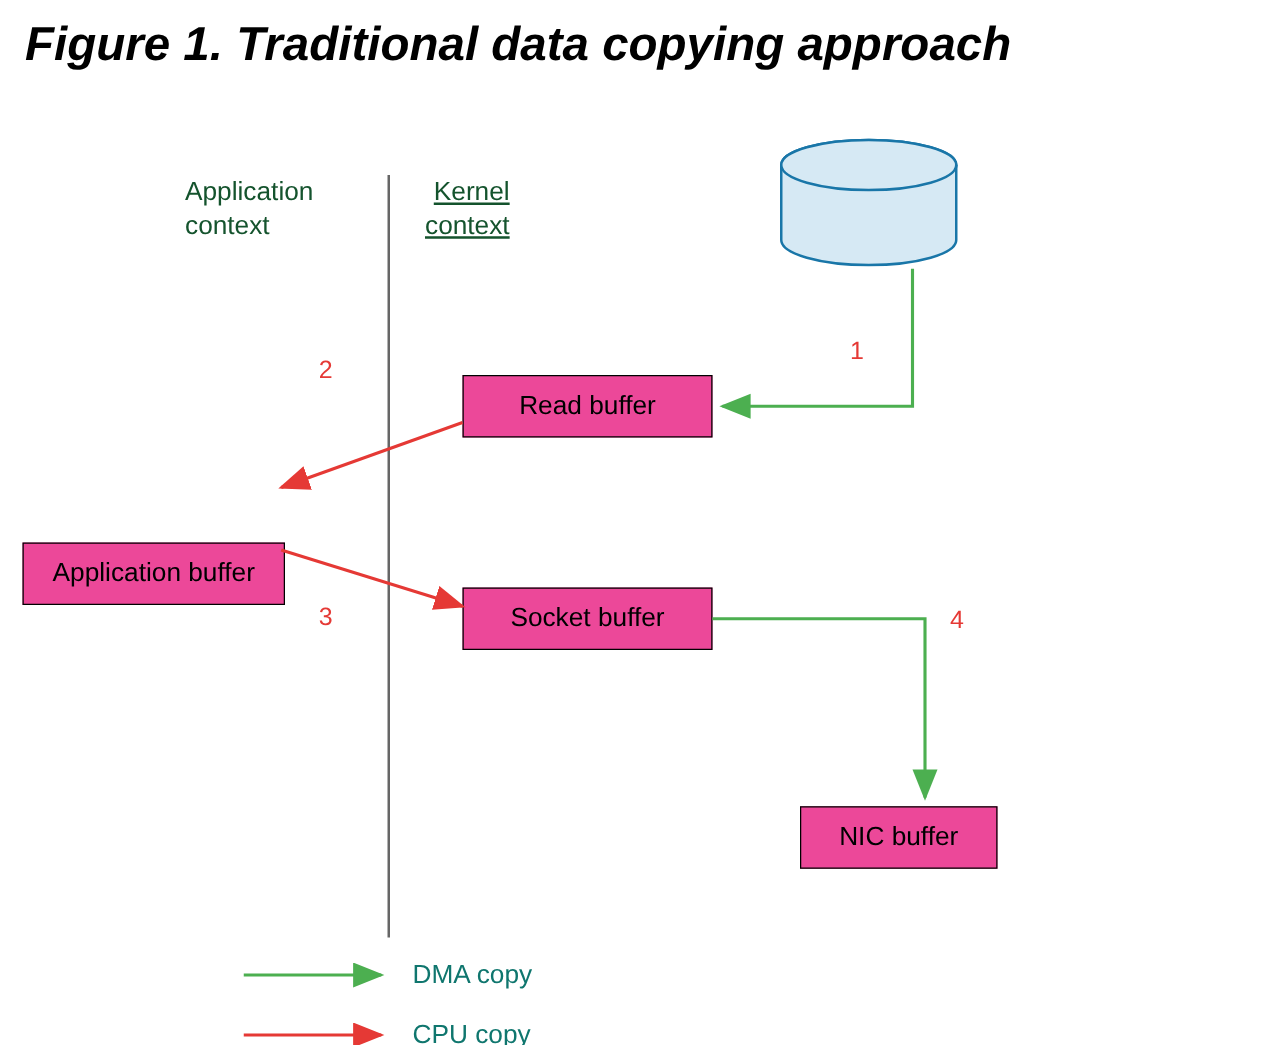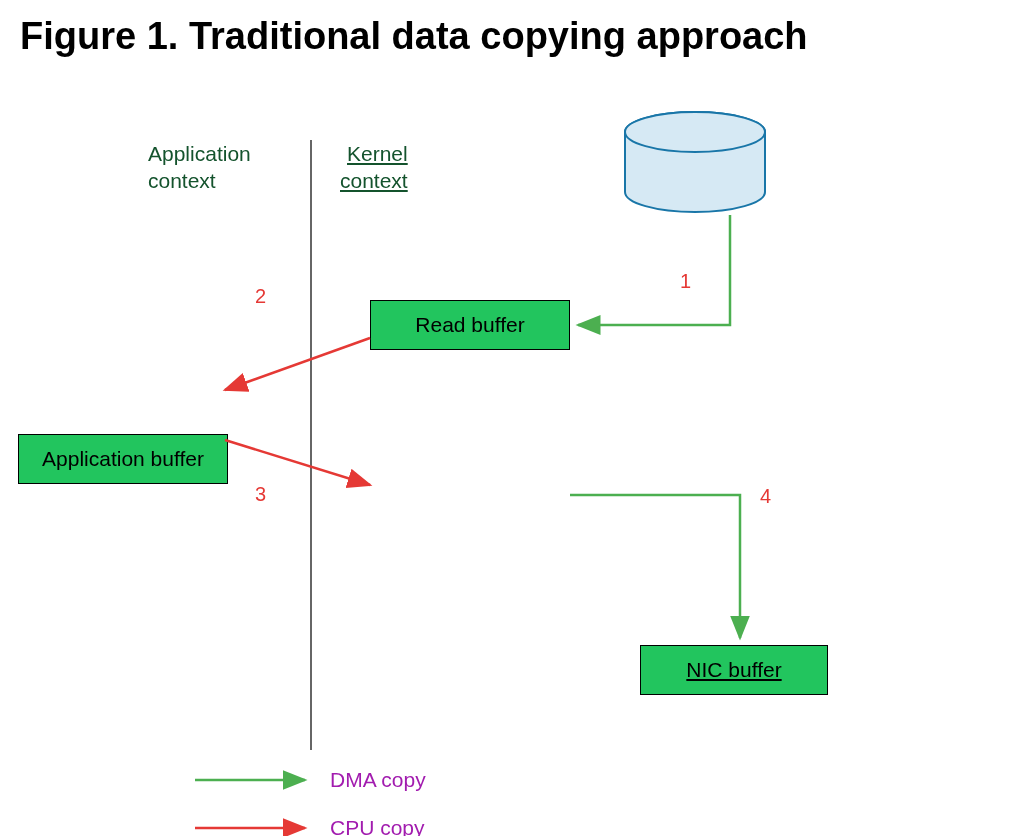--- a/index.html
+++ b/index.html
@@ -10,38 +10,39 @@
       height: 836px;
       position: relative;
     }
     .title {
       position: absolute;
       top: 15px;
       left: 20px;
       font-size: 38px;
       font-weight: bold;
       color: #000;
+      font-style: italic;
     }
     .diagram {
       position: absolute;
       top: 90px;
       left: 0;
       width: 1018px;
       height: 746px;
     }
     .label {
       position: absolute;
       font-size: 21px;
       color: #14532d;
       line-height: 1.3;
     }
     .box {
       position: absolute;
       border: 1.5px solid #000;
-      background: #22c55e;
+      background: #ec4899;
       display: flex;
       align-items: center;
       justify-content: center;
       font-size: 21px;
       color: #000;
       padding: 8px 12px;
     }
     .vline {
       position: absolute;
       width: 2px;
@@ -51,21 +52,21 @@
       position: absolute;
       font-size: 20px;
       color: #e53935;
     }
     .cylinder {
       position: absolute;
     }
     .legend-text {
       position: absolute;
       font-size: 21px;
-      color: #a21caf;
+      color: #0f766e;
     }
     svg.arrows {
       position: absolute;
       top: 0;
       left: 0;
       width: 1018px;
       height: 746px;
       pointer-events: none;
     }
   </style>
@@ -86,21 +87,22 @@
   <div class="cylinder" style="top:20px; left:620px;">
     <svg width="150" height="110" viewBox="0 0 150 110">
       <ellipse cx="75" cy="22" rx="70" ry="20" fill="#d6e9f4" stroke="#1976a8" stroke-width="2"></ellipse>
       <path d="M 5 22 L 5 82 A 70 20 0 0 0 145 82 L 145 22" fill="#d6e9f4" stroke="#1976a8" stroke-width="2"></path>
       <ellipse cx="75" cy="22" rx="70" ry="20" fill="#d6e9f4" stroke="#1976a8" stroke-width="2"></ellipse>
     </svg>
   </div>
 
   <div class="box" style="top:210px; left:370px; width:200px; height:50px;">Read buffer</div>
   <div class="box" style="top:300px; left:18px; width:210px; height:50px;margin-top:44px;">Application buffer</div>
-  <div class="box" style="top:555px; left:640px; width:188px; height:50px;text-decoration:underline;">NIC buffer</div>
+  <div class="box" style="top:380px; left:370px; width:200px; height:50px;">Socket buffer</div>
+  <div class="box" style="top:555px; left:640px; width:158px; height:50px;">NIC buffer</div>
 
   <div class="step-num" style="top:180px; left:680px;">1</div>
   <div class="step-num" style="top:195px; left:255px;">2</div>
   <div class="step-num" style="top:393px; left:255px;">3</div>
   <div class="step-num" style="top:395px; left:760px;">4</div>
 
   <svg class="arrows">
     <defs>
       <marker id="arrowGreen" markerWidth="12" markerHeight="12" refX="9" refY="4" orient="auto">
         <path d="M0,0 L10,4 L0,8 Z" fill="#4CAF50"></path>

